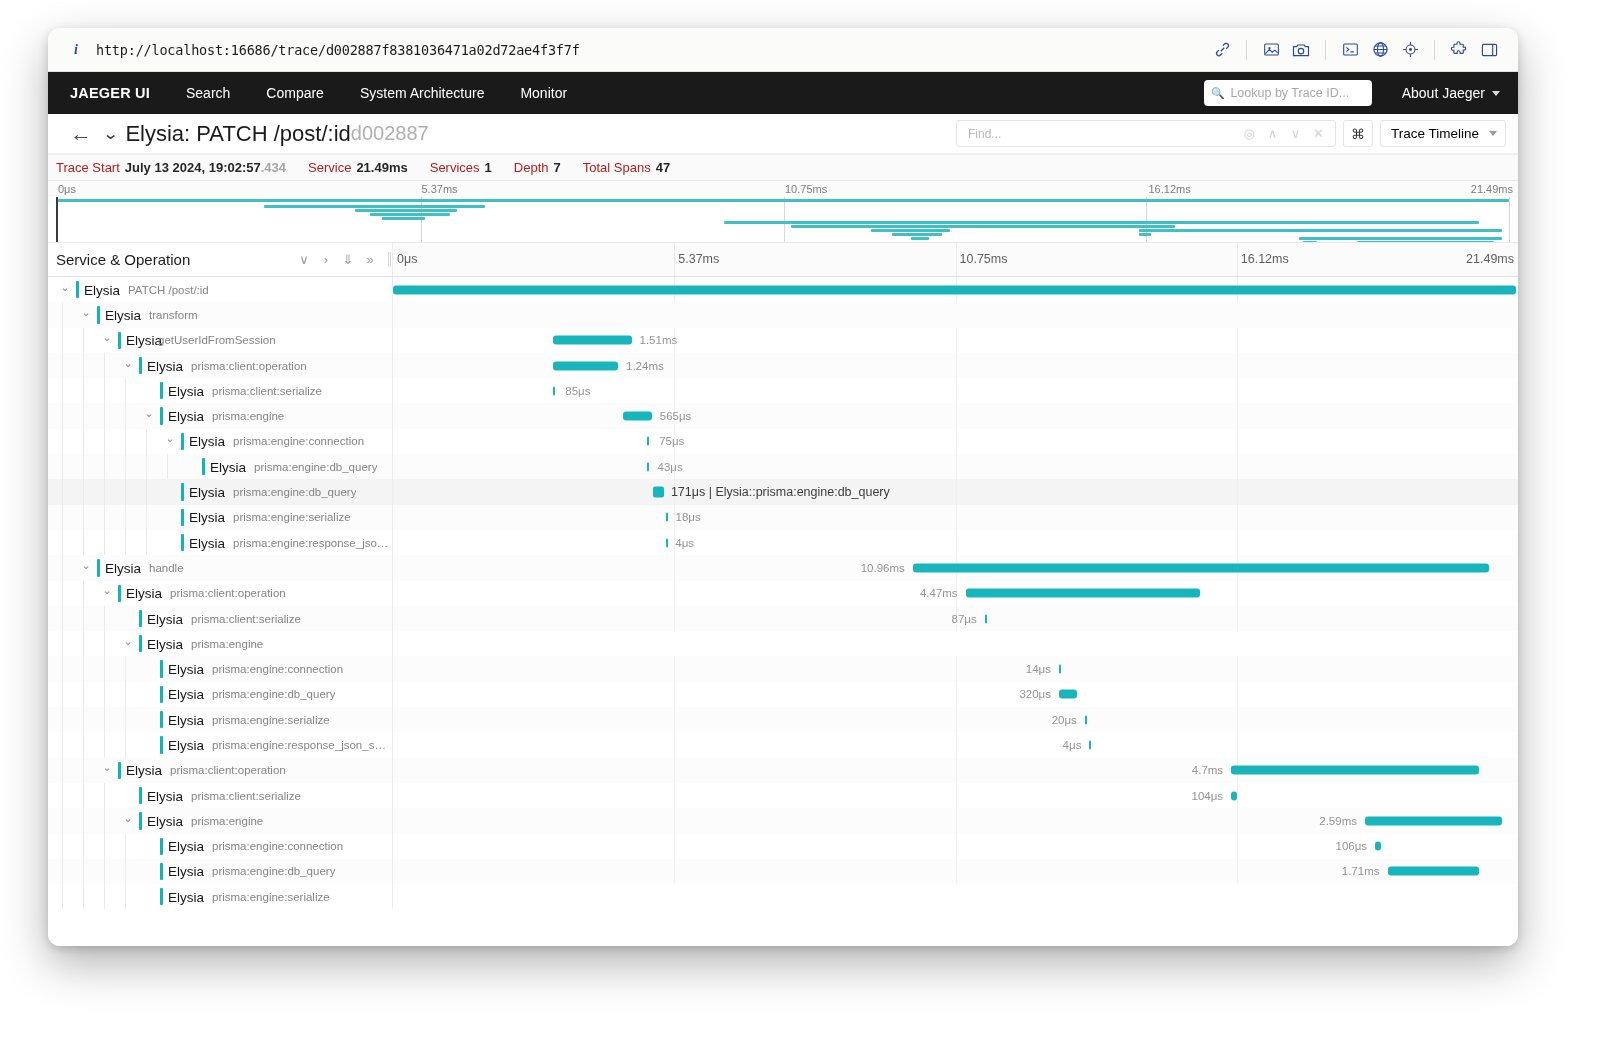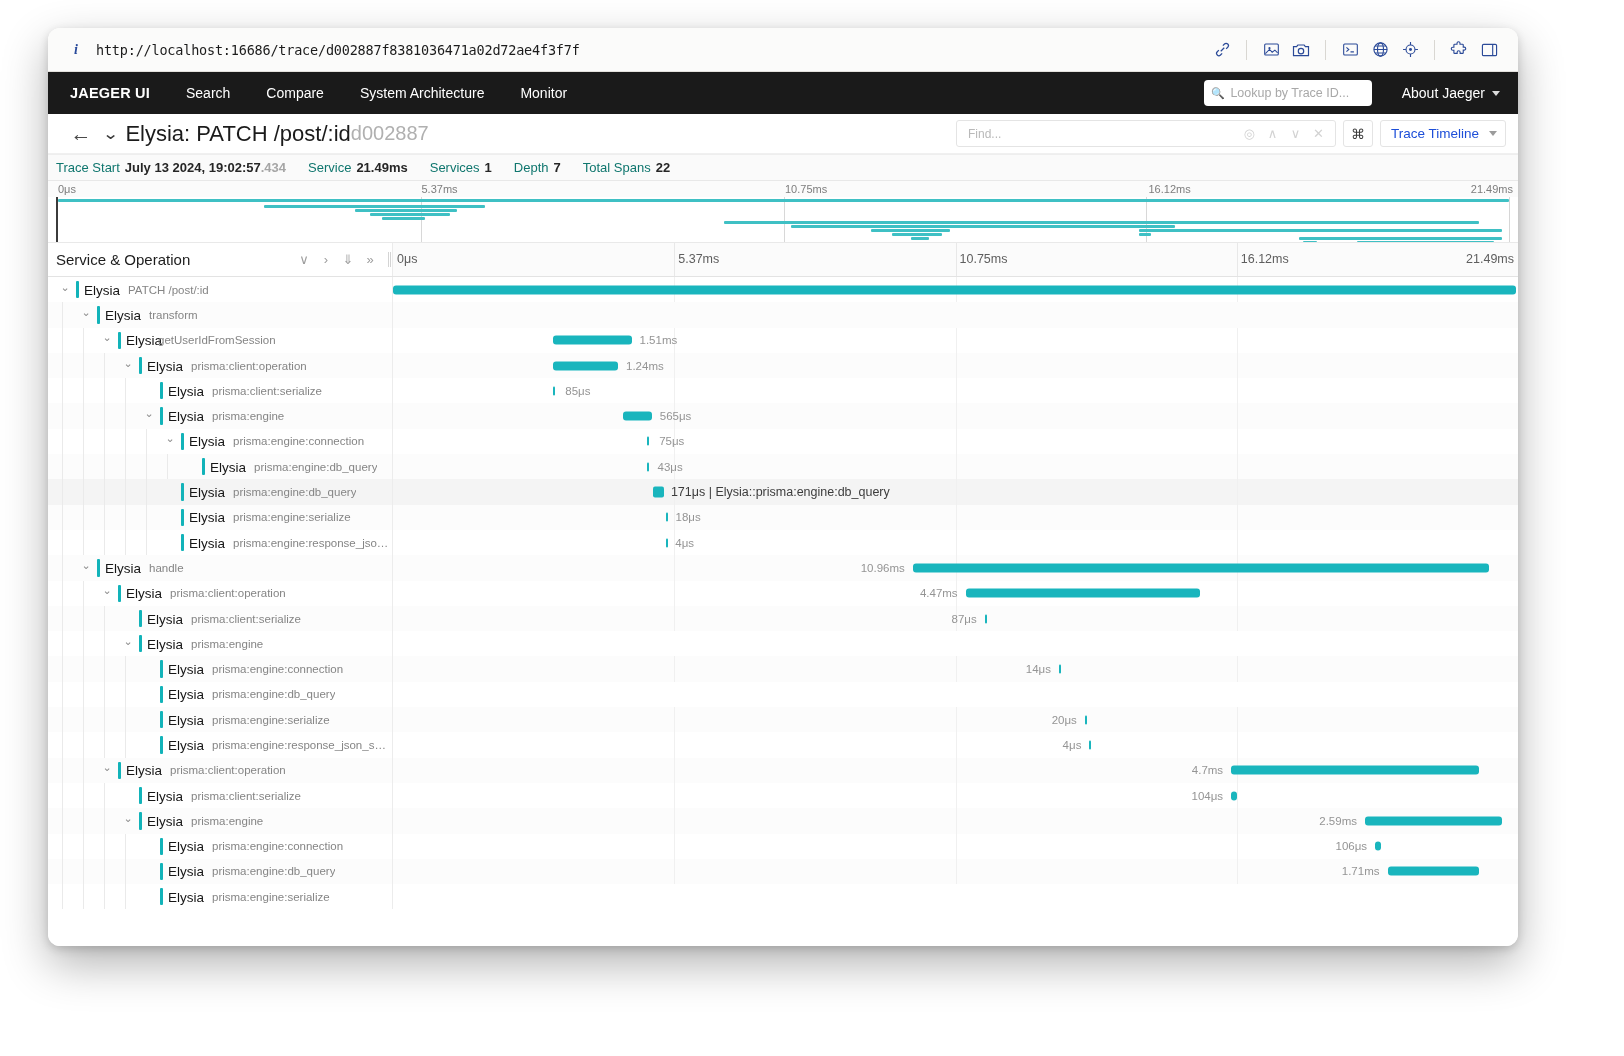--- a/index.html
+++ b/index.html
@@ -119,35 +119,35 @@
     width: 30px; height: 27px;
     border: 1px solid #e4e4e4; border-radius: 3px;
     display: flex; align-items: center; justify-content: center;
     font-size: 14px; color: #3d3d3d;
   }
   #ttselect {
     height: 27px; min-width: 122px;
     border: 1px solid #e4e4e4; border-radius: 3px;
     display: flex; align-items: center; justify-content: space-between;
     padding: 0 8px 0 10px; gap: 10px;
-    font-size: 13.5px; color: #1d4ed8;
+    font-size: 13.5px; color: #000000;
   }
 
   
   #metarow {
     height: 27px; flex: none;
     background: #fafafa;
     border-top: 1px solid #eeeeee;
     border-bottom: 1px solid #e8e8e8;
     display: flex; align-items: center;
     padding-left: 8px;
     font-size: 13px;
   }
   .meta { display: flex; align-items: baseline; margin-right: 22px; white-space: nowrap; }
-  .meta .k { color: #0f766e; margin-right: 5px; }
+  .meta .k { color: #b91c1c; margin-right: 5px; }
   .meta .v { color: #262626; font-weight: bold; }
   .meta .v .dim { color: #a6a6a6; font-weight: bold; }
 
   
   #minimap {
     height: 62px; flex: none;
     position: relative;
     background: #fff;
     border-bottom: 1px solid #e9e9e9;
   }
@@ -401,21 +401,21 @@
       <div class="meta">
         <span class="k">Services</span>
         <span class="v">1</span>
       </div>
       <div class="meta">
         <span class="k">Depth</span>
         <span class="v">7</span>
       </div>
       <div class="meta">
         <span class="k">Total Spans</span>
-        <span class="v">22</span>
+        <span class="v">47</span>
       </div>
     </div>
 
   <div id="minimap">
     <div id="mmticks">
         <div class="mmtick" style="left: 7px;">0μs</div>
         <div class="mmtick" style="left: 370.5px;">5.37ms</div>
         <div class="mmtick" style="left: 734px;">10.75ms</div>
         <div class="mmtick" style="left: 1097.5px;">16.12ms</div>
         <div class="mmtick last" style="right: 0px;">21.49ms</div>
@@ -742,20 +742,27 @@
       <div class="row">
         <div class="rl">
           <div class="guide" style="left: 14px;"></div>
           <div class="guide" style="left: 35px;"></div>
           <div class="guide" style="left: 56px;"></div>
           <div class="guide" style="left: 77px;"></div>
           <div class="tick" style="left: 112px;"></div>
           <div class="svc" style="left: 120px;">Elysia</div>
           <div class="op" style="left: 164px; max-width: 177px;">prisma:engine:db_query</div>
         </div>
+        <div class="rr">
+          <div class="vline" style="left: 25%;"></div>
+          <div class="vline" style="left: 50%;"></div>
+          <div class="vline" style="left: 75%;"></div>
+          <div class="bar" style="left: 59.2%; width: 1.6%;"></div>
+          <div class="blabel left" style="right: calc(40.8% + 8px);">320μs</div>
+        </div>
       </div>
       <div class="row alt">
         <div class="rl">
           <div class="guide" style="left: 14px;"></div>
           <div class="guide" style="left: 35px;"></div>
           <div class="guide" style="left: 56px;"></div>
           <div class="guide" style="left: 77px;"></div>
           <div class="tick" style="left: 112px;"></div>
           <div class="svc" style="left: 120px;">Elysia</div>
           <div class="op" style="left: 164px; max-width: 177px;">prisma:engine:serialize</div>

